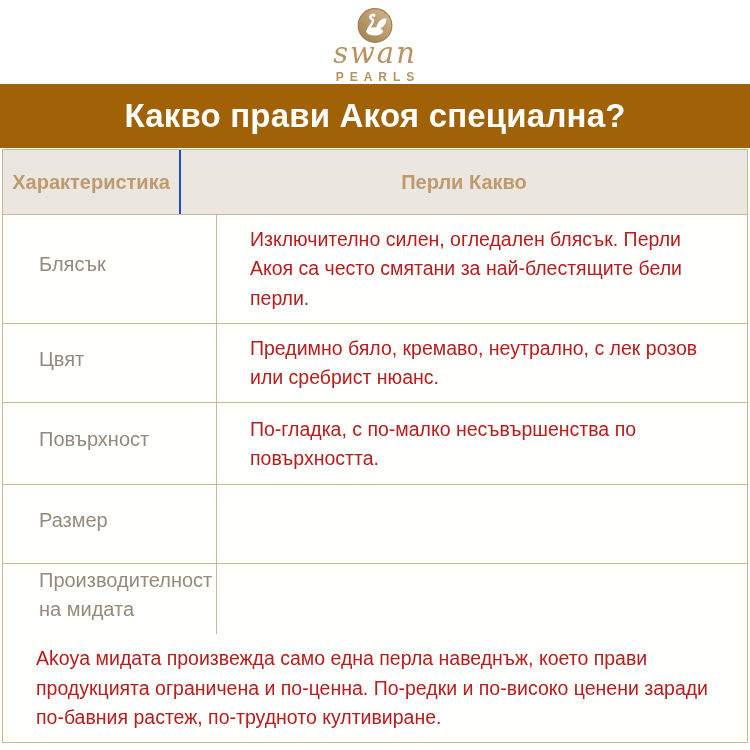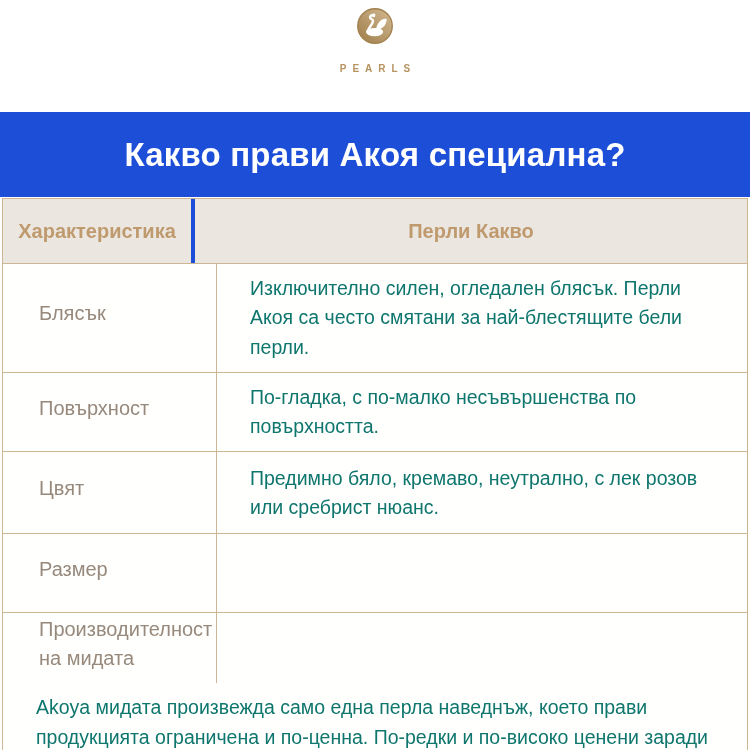--- a/index.html
+++ b/index.html
@@ -26,36 +26,35 @@
   .logo-script {
     font-family: "DejaVu Serif", serif;
     font-style: italic;
     font-size: 29px;
     line-height: 1;
     color: #b6935f;
     margin-top: -5px;
     letter-spacing: 2px;
   }
   .logo-sub {
-    font-size: 10px;
+    font-size: 12px;
     font-weight: bold;
     letter-spacing: 6px;
     color: #b6935f;
-    margin-top: 18px;
+    margin-top: 2px;
     text-indent: 6px;
   }
 
   
   .banner {
-    height: 85px;
-    background: #1d4ed8;
+    height: 64px;
+    background: #a16207;
     display: flex;
     align-items: center;
     justify-content: center;
-    margin-top: 28px;
   }
   .banner-title {
     margin: 0;
     color: #ffffff;
     font-size: 33px;
     font-weight: bold;
     letter-spacing: 0.2px;
   }
 
   
@@ -70,23 +69,23 @@
   }
   .th {
     display: flex;
     align-items: center;
     justify-content: center;
     color: #bf9a6e;
     font-size: 20px;
     font-weight: bold;
   }
   .col-feature {
-    width: 192px;
+    width: 178px;
     box-sizing: border-box;
-    border-right: 4px solid #1d4ed8;
+    border-right: 2px solid #1d4ed8;
     flex: 0 0 auto;
   }
   .col-value { flex: 1 1 auto; }
 
   .row {
     display: flex;
     background: #fffffe;
     border-top: 1px solid #ccb694;
   }
   .row:nth-child(2) { min-height: 74px; }
@@ -106,21 +105,21 @@
     padding: 2px 12px 10px 36px;
     color: #97897b;
     font-size: 20px;
     line-height: 1.45;
   }
   .cell-value {
     flex: 1 1 auto;
     display: flex;
     align-items: center;
     padding: 10px 28px 10px 33px;
-    color: #0f766e;
+    color: #b91c1c;
     font-size: 19.5px;
     line-height: 1.5;
   }
 </style>
 </head>
 <body>
 
 <div class="page">
 
   <div class="logo">
@@ -130,20 +129,21 @@
           <stop offset="0" stop-color="#9d7c49"></stop>
           <stop offset="1" stop-color="#d4ba92"></stop>
         </linearGradient>
       </defs>
       <circle cx="22" cy="22" r="20" fill="url(#gold)" stroke="#a3814e" stroke-width="1.5"></circle>
       <path d="M23 26 C25 16.5 31 12.5 35.5 14 C35.5 21.5 30 26 23 27.5 Z" fill="#ffffff"></path>
       <ellipse cx="21.5" cy="29" rx="10" ry="4.8" fill="#ffffff"></ellipse>
       <path d="M21 9 C16 9 15 13 18 14 C20 14.7 20 16 19 18.5 C17.8 21.5 14.8 24 13.8 27.5" stroke="#ffffff" stroke-width="2.8" fill="none" stroke-linecap="round"></path>
       <circle cx="20.5" cy="10" r="1.8" fill="#ffffff"></circle>
     </svg>
+    <div class="logo-script">swan</div>
     <div class="logo-sub">PEARLS</div>
   </div>
 
   <div class="banner">
     <h1 class="banner-title">Какво прави Акоя специална?</h1>
   </div>
 
   <div class="cmp-table">
 
     <div class="thead">
@@ -151,27 +151,27 @@
       <div class="th col-value">Перли Какво</div>
     </div>
 
     <div class="row">
       <div class="cell-feature">Блясък</div>
       <div class="cell-value">Изключително силен, огледален блясък. Перли Акоя са често смятани за най-блестящите бели перли.</div>
     </div>
 
 
     <div class="row">
-      <div class="cell-feature">Повърхност</div>
-      <div class="cell-value">По-гладка, с по-малко несъвършенства по повърхността.</div>
+      <div class="cell-feature">Цвят</div>
+      <div class="cell-value">Предимно бяло, кремаво, неутрално, с лек розов или сребрист нюанс.</div>
     </div>
 
     <div class="row">
-      <div class="cell-feature">Цвят</div>
-      <div class="cell-value">Предимно бяло, кремаво, неутрално, с лек розов или сребрист нюанс.</div>
+      <div class="cell-feature">Повърхност</div>
+      <div class="cell-value">По-гладка, с по-малко несъвършенства по повърхността.</div>
     </div>
 
     <div class="row">
       <div class="cell-feature">Размер</div>
     </div>
 
     <div class="row">
       <div class="cell-feature">Производителност на мидата</div>
       <div class="cell-value">Akoya мидата произвежда само една перла наведнъж, което прави продукцията ограничена и по-ценна. По-редки и по-високо ценени заради по-бавния растеж, по-трудното култивиране.</div>
     </div>

